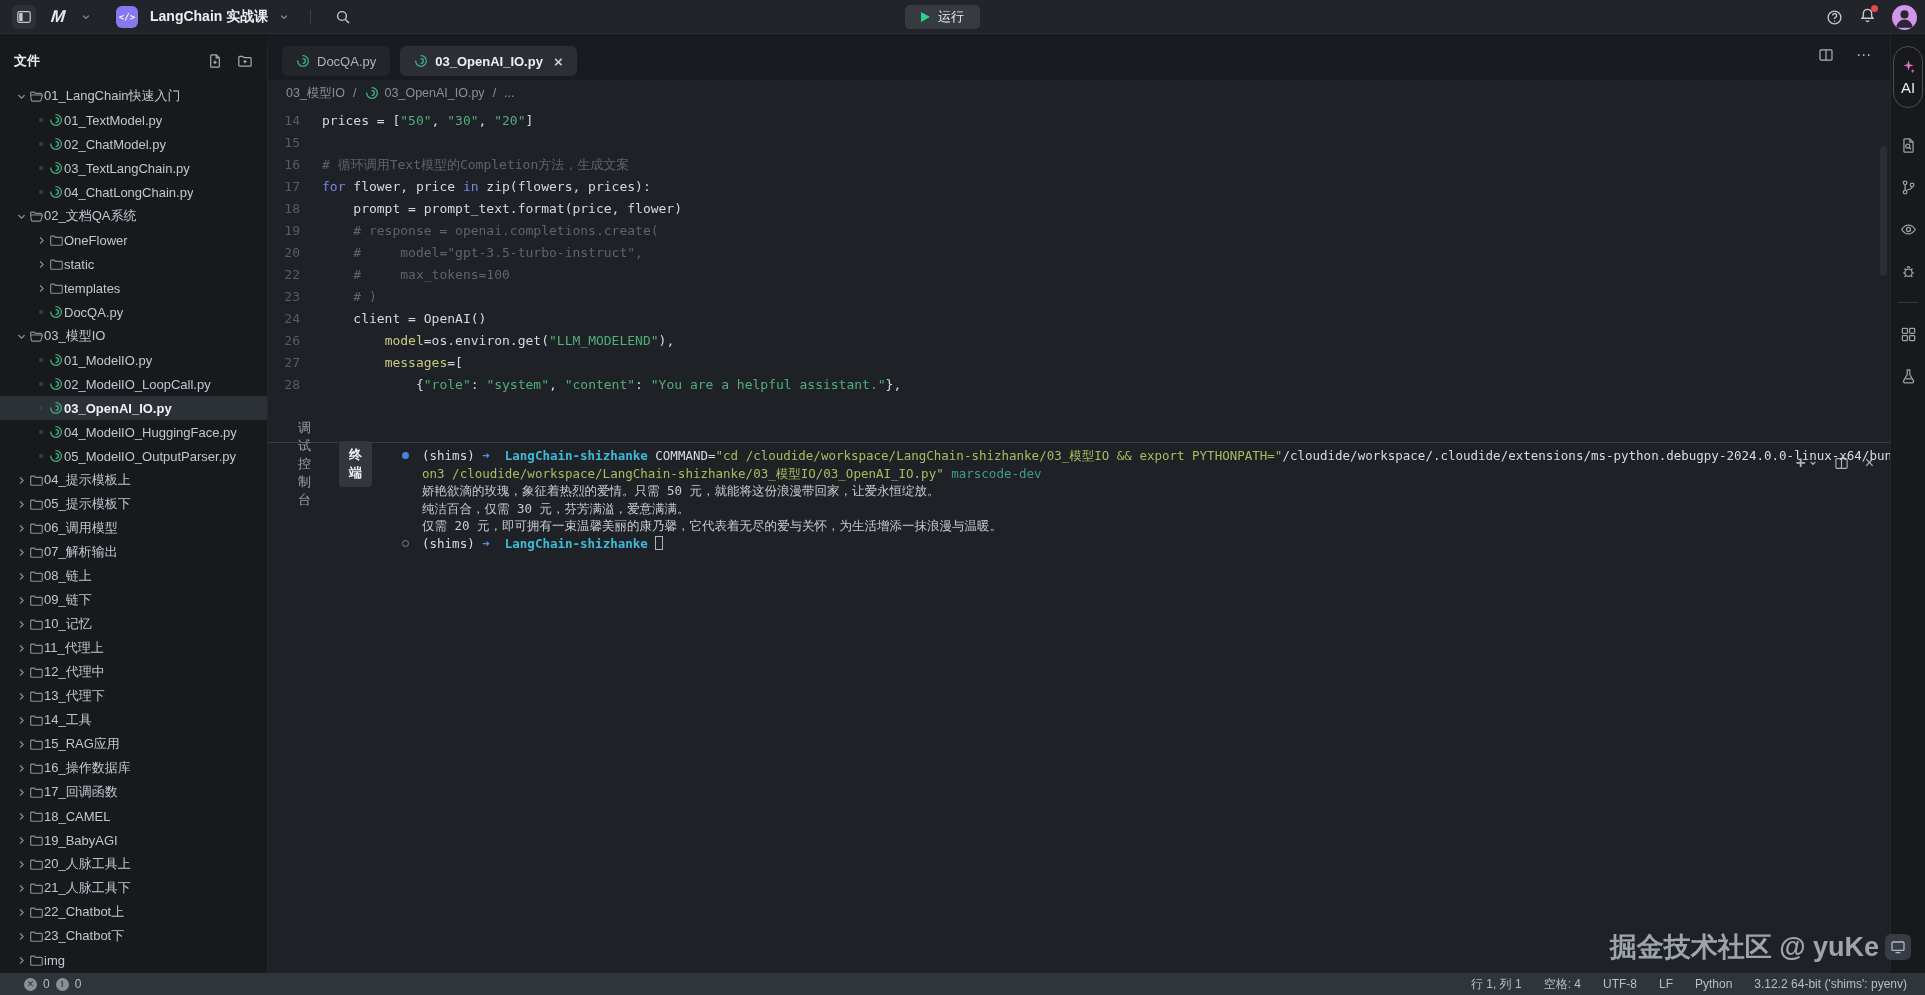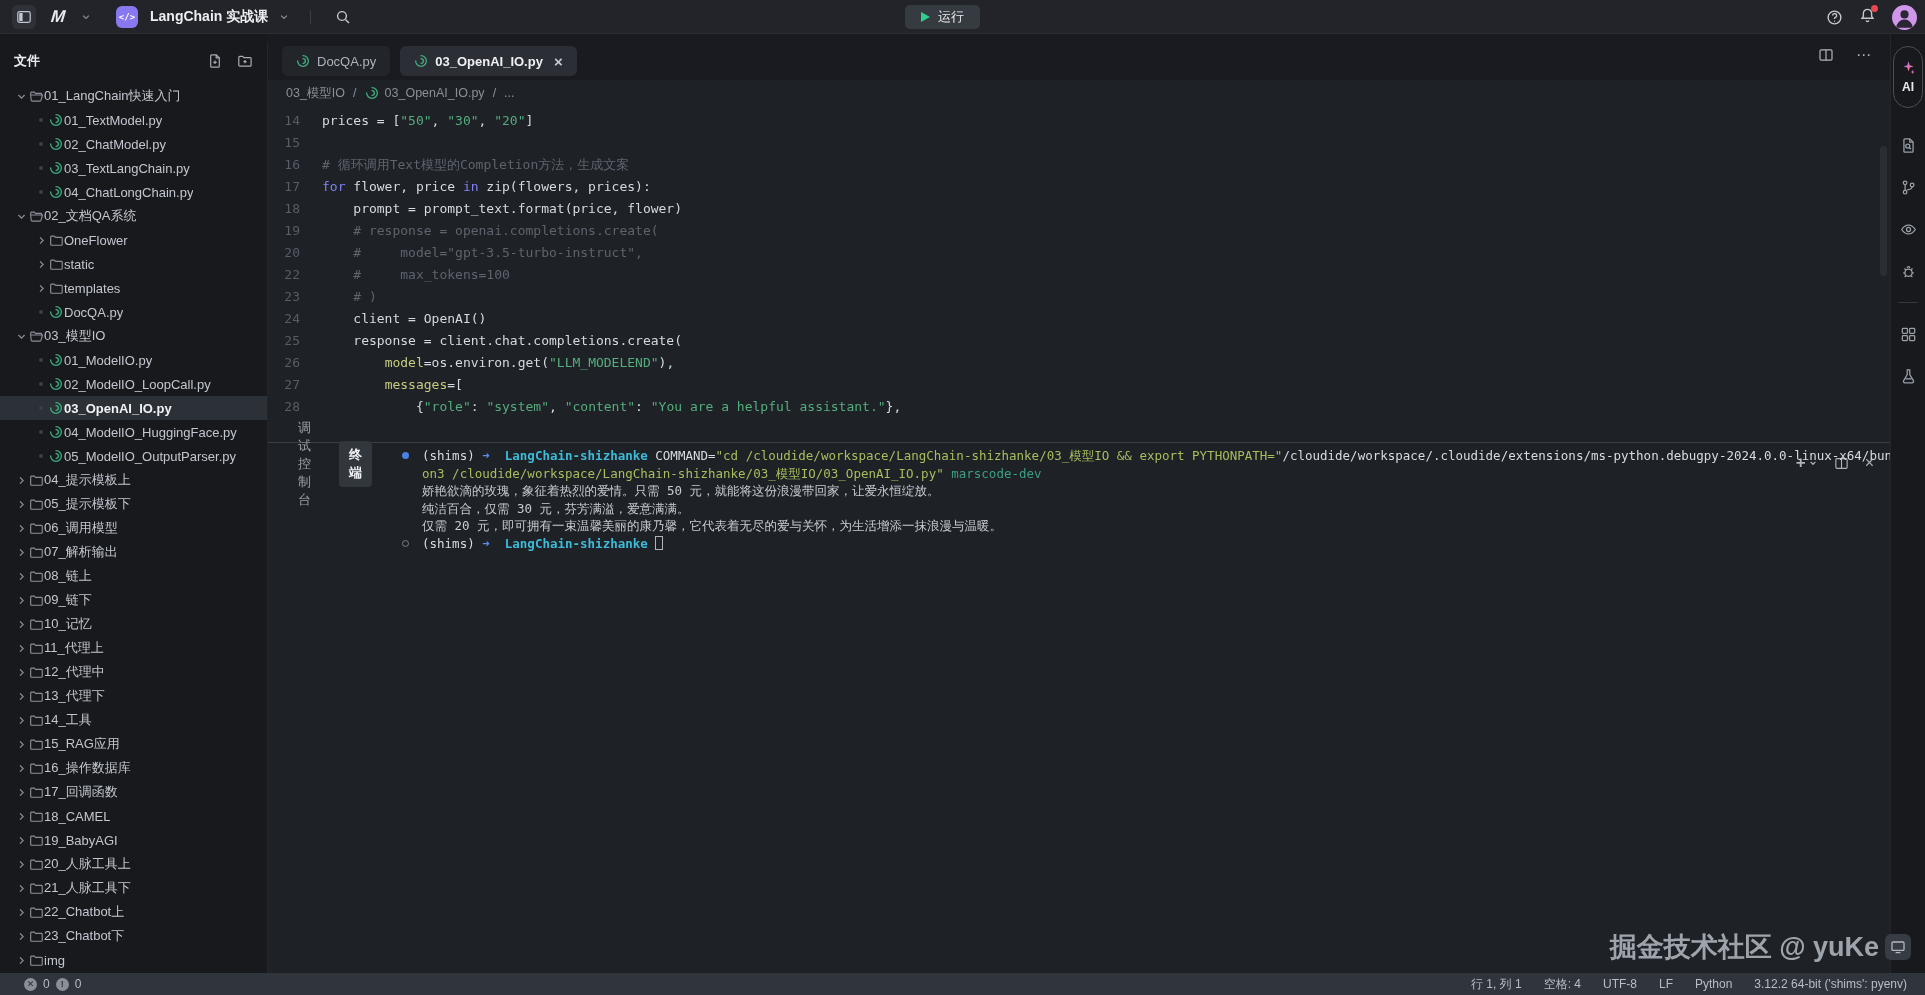--- a/index.html
+++ b/index.html
@@ -69,21 +69,21 @@
 .tmark{position:absolute;left:-20px;top:5px;width:7px;height:7px;border-radius:50%}
 .tmark.dot{background:#4d80e4}
 .tmark.circle{border:1.4px solid #7a8089}
 .t-tw{color:#d8dce2}.t-tb{color:#5b8cf0;font-weight:700}.t-tc{color:#3dbbd8;font-weight:700}.t-tg{color:#a6bf5e}.t-tt{color:#3e9e86}.t-to{color:#c7ccd3}
 .curs{display:inline-block;width:8px;height:14px;border:1px solid #aeb4bc;vertical-align:-2px}
 .term-up{position:absolute;right:8px;top:6px;color:#6a7078}
 
 
 .activity{position:absolute;right:0;top:34px;width:35px;height:939px;background:#17191d;border-left:1px solid #24262b;display:flex;flex-direction:column;align-items:center;padding-top:12px}
 .ai-pill{width:30px;height:62px;border:1.5px solid #4a4e55;border-radius:16px;display:flex;flex-direction:column;align-items:center;justify-content:center;gap:5px;margin-bottom:22px}
-.ai-label{font-size:12px;font-weight:700;color:#e8eaee}
+.ai-label{font-size:15px;font-weight:400;color:#e8eaee}
 .abtn{width:30px;height:30px;display:flex;align-items:center;justify-content:center;color:#9aa0a8;margin-bottom:12px}
 .adivider{width:20px;height:1px;background:#34383e;margin:4px 0 16px}
 
 
 .statusbar{position:absolute;left:0;bottom:0;width:1925px;height:22px;background:#30343b;display:flex;align-items:center;padding:0 12px;color:#b9bec6;font-size:12px}
 .sb-left{display:flex;align-items:center;gap:6px;padding-left:12px}
 .sb-circ{width:13px;height:13px;border-radius:50%;background:#8a8f98;color:#2e3238;font-size:9px;font-weight:700;display:inline-flex;align-items:center;justify-content:center}
 .sb-right{margin-left:auto;display:flex;align-items:center;gap:22px;padding-right:6px}
 
 
@@ -687,21 +687,20 @@
         <div class="cline"><span class="lnum">14</span><span><span class="c-w">prices = [</span><span class="c-s">"50"</span><span class="c-w">, </span><span class="c-s">"30"</span><span class="c-w">, </span><span class="c-s">"20"</span><span class="c-w">]</span></span></div>
         <div class="cline"><span class="lnum">15</span><span></span></div>
         <div class="cline"><span class="lnum">16</span><span><span class="c-c"># 循环调用Text模型的Completion方法，生成文案</span></span></div>
         <div class="cline"><span class="lnum">17</span><span><span class="c-k">for</span><span class="c-w"> flower, price </span><span class="c-k">in</span><span class="c-w"> zip(flowers, prices):</span></span></div>
         <div class="cline"><span class="lnum">18</span><span><span class="c-w">    prompt = prompt_text.format(price, flower)</span></span></div>
         <div class="cline"><span class="lnum">19</span><span><span class="c-c">    # response = openai.completions.create(</span></span></div>
         <div class="cline"><span class="lnum">20</span><span><span class="c-c">    #     model="gpt-3.5-turbo-instruct",</span></span></div>
         <div class="cline"><span class="lnum">22</span><span><span class="c-c">    #     max_tokens=100</span></span></div>
         <div class="cline"><span class="lnum">23</span><span><span class="c-c">    # )</span></span></div>
         <div class="cline"><span class="lnum">24</span><span><span class="c-w">    client = OpenAI()</span></span></div>
-        <div class="cline"><span class="lnum">25</span><span><span class="c-w">    response = client.chat.completions.create(</span></span></div>
         <div class="cline"><span class="lnum">26</span><span><span class="c-w">        </span><span class="c-p">model</span><span class="c-w">=os.environ.get(</span><span class="c-s">"LLM_MODELEND"</span><span class="c-w">),</span></span></div>
         <div class="cline"><span class="lnum">27</span><span><span class="c-w">        </span><span class="c-p">messages</span><span class="c-w">=[</span></span></div>
         <div class="cline"><span class="lnum">28</span><span><span class="c-w">            {</span><span class="c-s">"role"</span><span class="c-w">: </span><span class="c-s">"system"</span><span class="c-w">, </span><span class="c-s">"content"</span><span class="c-w">: </span><span class="c-s">"You are a helpful assistant."</span><span class="c-w">},</span></span></div>
       </div>
     <div class="code-scroll"></div>
   </div>
   <div class="panel">
     <div class="panel-head">
         <span class="ptab">调试控制台</span>
         <span class="ptab active">终端</span>

